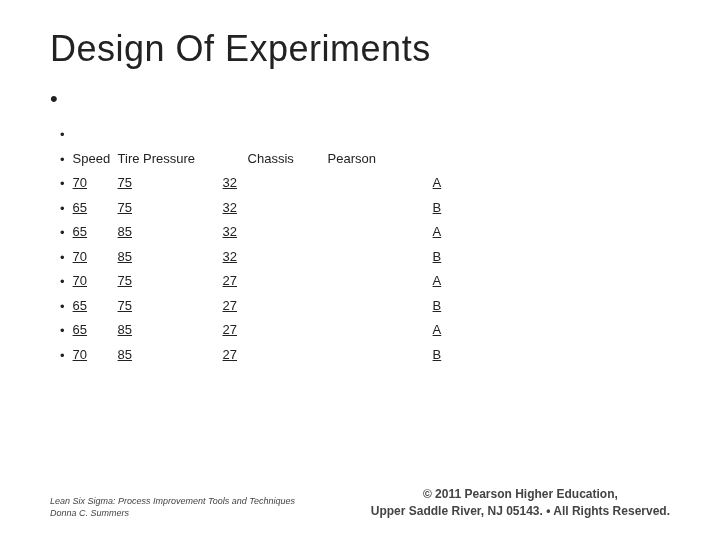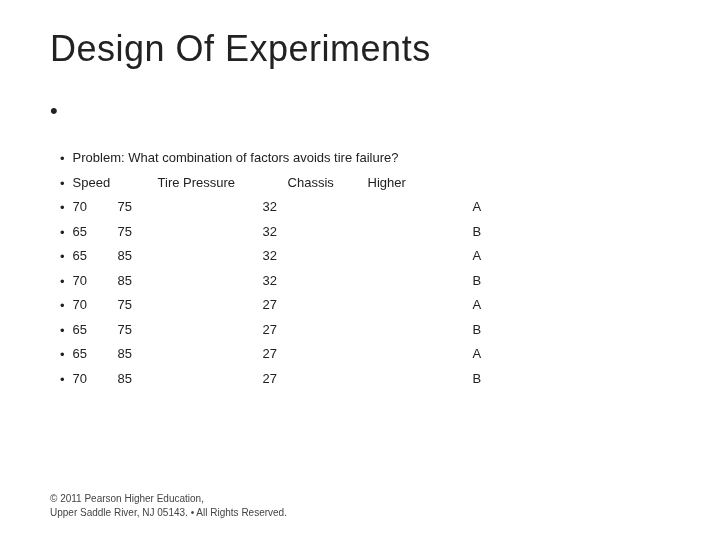--- a/index.html
+++ b/index.html
@@ -16,21 +16,20 @@
       overflow: hidden;
       position: relative;
     }
 
     .page-container {
       width: 720px;
       height: 540px;
       padding: 28px 50px 20px 50px;
       display: flex;
       flex-direction: column;
-      gap: 12px;
     }
 
     .main-title {
       font-size: 36px;
       font-weight: normal;
       color: #222;
       margin-bottom: 18px;
       letter-spacing: 0.5px;
     }
 
@@ -85,89 +84,89 @@
     }
 
     .col-temp {
       width: 105px;
       display: inline-block;
     }
 
     .col-tire {
       width: 130px;
       display: inline-block;
-      margin-left: 40px;
     }
 
     .col-chassis {
       width: 80px;
       display: inline-block;
     }
 
     .col-design {
       width: 60px;
       display: inline-block;
     }
 
     .header-row .bullet-content {
       font-size: 13px;
     }
 
     .data-row .bullet-content {
       font-size: 13px;
+      text-decoration: underline;
     }
 
     .footer {
       display: flex;
       justify-content: space-between;
       align-items: flex-end;
       margin-top: auto;
       padding-top: 8px;
       border-top: none;
     }
 
     .footer-left {
       font-size: 9px;
       color: #444;
       font-style: italic;
       line-height: 1.4;
     }
 
     .footer-right {
-      font-size: 10px;
+      font-size: 12px;
       color: #444;
-      text-align: left;
+      text-align: center;
       line-height: 1.4;
+      font-weight: bold;
     }
   </style>
 </head>
 <body>
 
 <div class="page-container">
 
   <h1 class="main-title">Design Of Experiments</h1>
 
   <div class="subtitle-row">
     <span class="bullet-large">•</span>
   </div>
 
   <div class="content-area">
 
     <div class="bullet-item">
       <span class="bullet-dot">•</span>
-      <span>Problem: What combination of factors avoids tire failure?</span>
     </div>
 
     <div class="bullet-item header-row">
       <span class="bullet-dot">•</span>
       <span class="bullet-content">
         <span class="col-speed">Speed</span>
         <span class="col-tire">Tire Pressure</span>
         <span class="col-chassis">Chassis</span>
-        <span class="col-design">Higher</span>
+        <span class="col-design">Pearson</span>
       </span>
     </div>
 
     <div id="data-rows-container">
         <div class="bullet-item data-row">
       <span class="bullet-dot">•</span>
       <span class="bullet-content">
         <span class="col-speed">70</span>
         <span class="col-temp">75</span>
         <span class="col-tire">32</span>
@@ -243,19 +242,23 @@
         <span class="col-tire">27</span>
         <span class="col-chassis"></span>
         <span class="col-design">B</span>
       </span>
     </div>
       </div>
 
   </div>
 
   <div class="footer">
+    <div class="footer-left">
+      <div>Lean Six Sigma: Process Improvement Tools and Techniques</div>
+      <div>Donna C. Summers</div>
+    </div>
     <div class="footer-right">
       <div>© 2011 Pearson Higher Education,</div>
       <div>Upper Saddle River, NJ 05143. • All Rights Reserved.</div>
     </div>
   </div>
 
 </div>
 
 </body></html>

